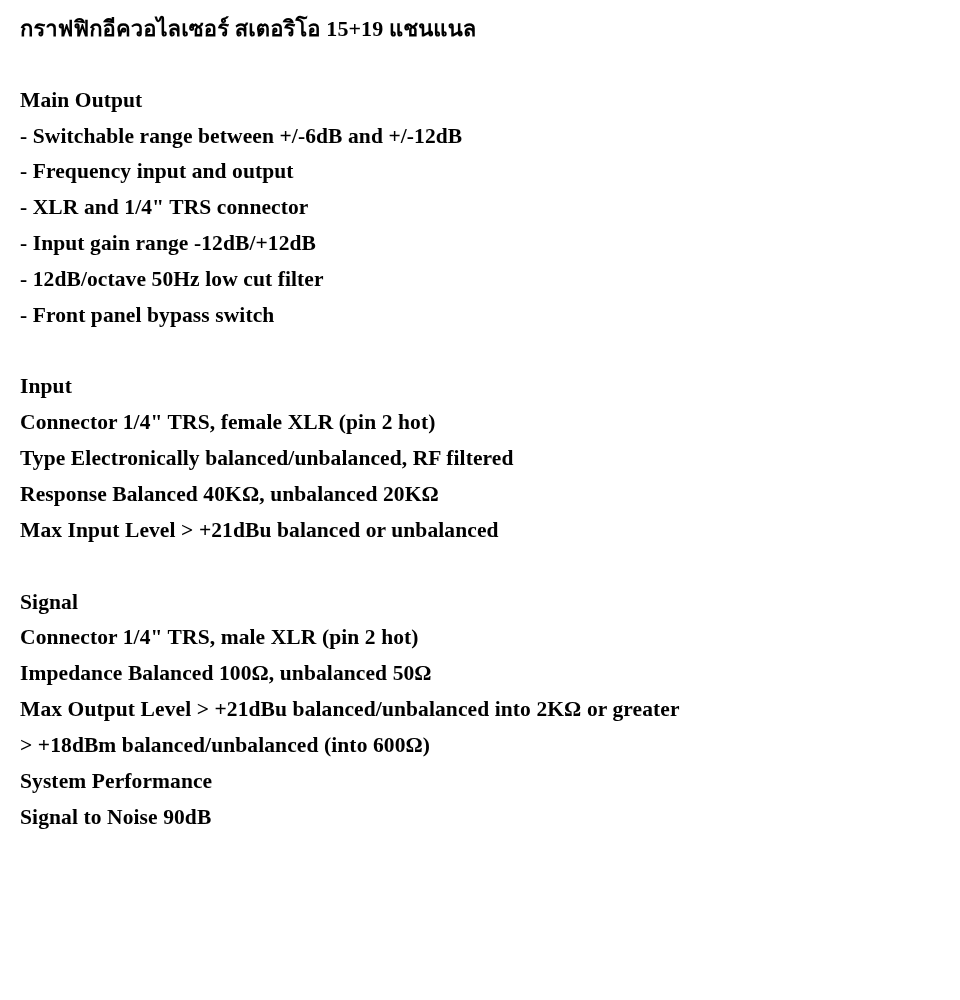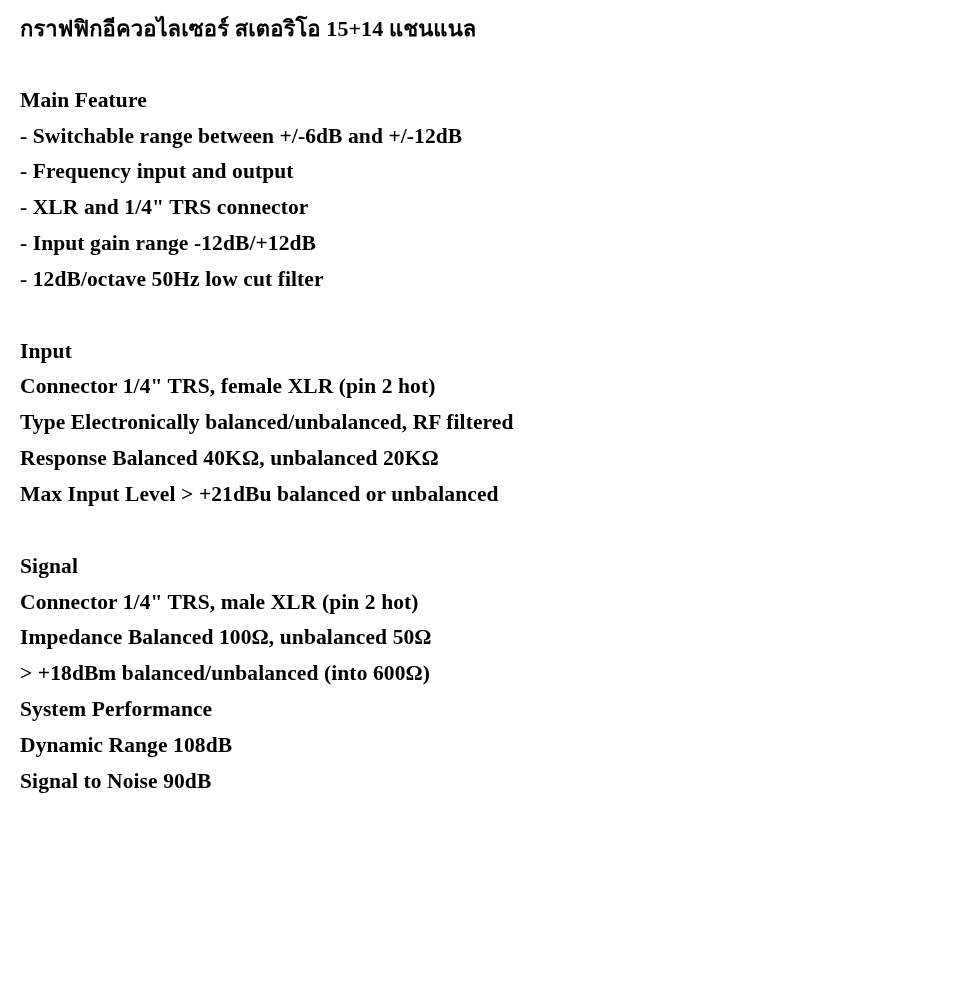--- a/index.html
+++ b/index.html
@@ -34,45 +34,46 @@
     font-size: 22px;
   }
   .gap {
     height: 35.85px;
   }
 </style>
 </head>
 <body style="background: rgb(255, 255, 255); color: rgb(0, 0, 0);">
 
 <main class="doc">
-  <h1 class="title">กราฟฟิกอีควอไลเซอร์ สเตอริโอ 15+14 แชนแนล</h1>
+  <h1 class="title">กราฟฟิกอีควอไลเซอร์ สเตอริโอ 15+19 แชนแนล</h1>
   <div id="sections">
       <div class="gap"></div>
       <section>
-        <div class="heading">Main Feature</div>
+        <div class="heading">Main Output</div>
         <div class="line">- Switchable range between +/-6dB and +/-12dB</div>
         <div class="line">- Frequency input and output</div>
         <div class="line">- XLR and 1/4" TRS connector</div>
         <div class="line">- Input gain range -12dB/+12dB</div>
         <div class="line">- 12dB/octave 50Hz low cut filter</div>
+        <div class="line">- Front panel bypass switch</div>
       </section>
       <div class="gap"></div>
       <section>
         <div class="heading">Input</div>
         <div class="line">Connector 1/4" TRS, female XLR (pin 2 hot)</div>
         <div class="line">Type Electronically balanced/unbalanced, RF filtered</div>
         <div class="line">Response Balanced 40KΩ, unbalanced 20KΩ</div>
         <div class="line">Max Input Level &gt; +21dBu balanced or unbalanced</div>
       </section>
       <div class="gap"></div>
       <section>
         <div class="heading">Signal</div>
         <div class="line">Connector 1/4" TRS, male XLR (pin 2 hot)</div>
         <div class="line">Impedance Balanced 100Ω, unbalanced 50Ω</div>
+        <div class="line">Max Output Level &gt; +21dBu balanced/unbalanced into 2KΩ or greater</div>
         <div class="line">&gt; +18dBm balanced/unbalanced (into 600Ω)</div>
       </section>
       <section>
         <div class="heading">System Performance</div>
-        <div class="line">Dynamic Range 108dB</div>
         <div class="line">Signal to Noise 90dB</div>
       </section>
     </div>
 </main>
 
 </body></html>

